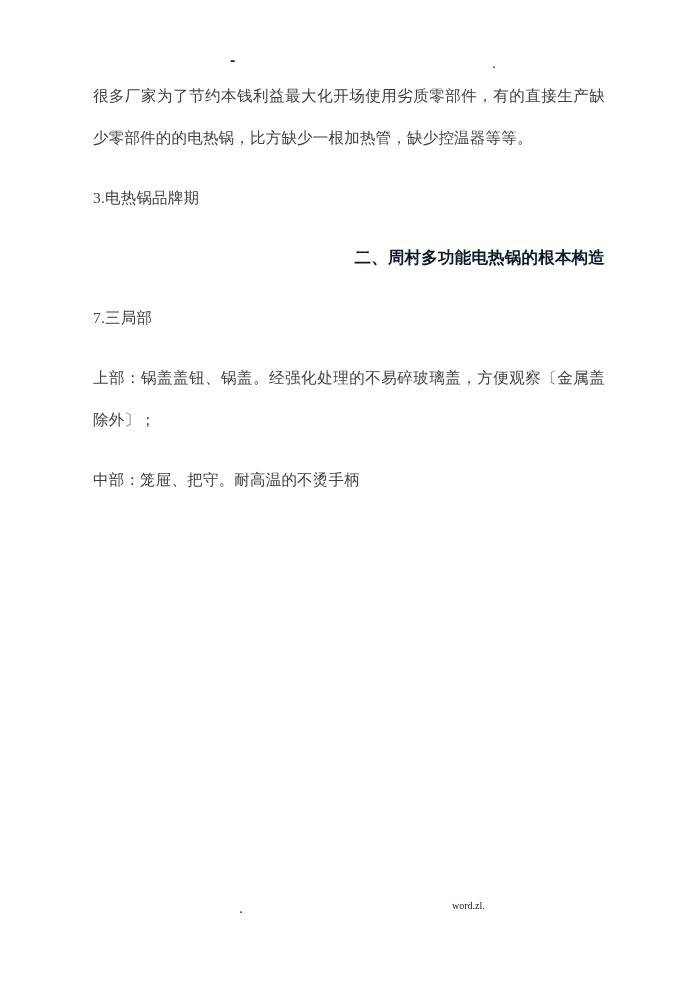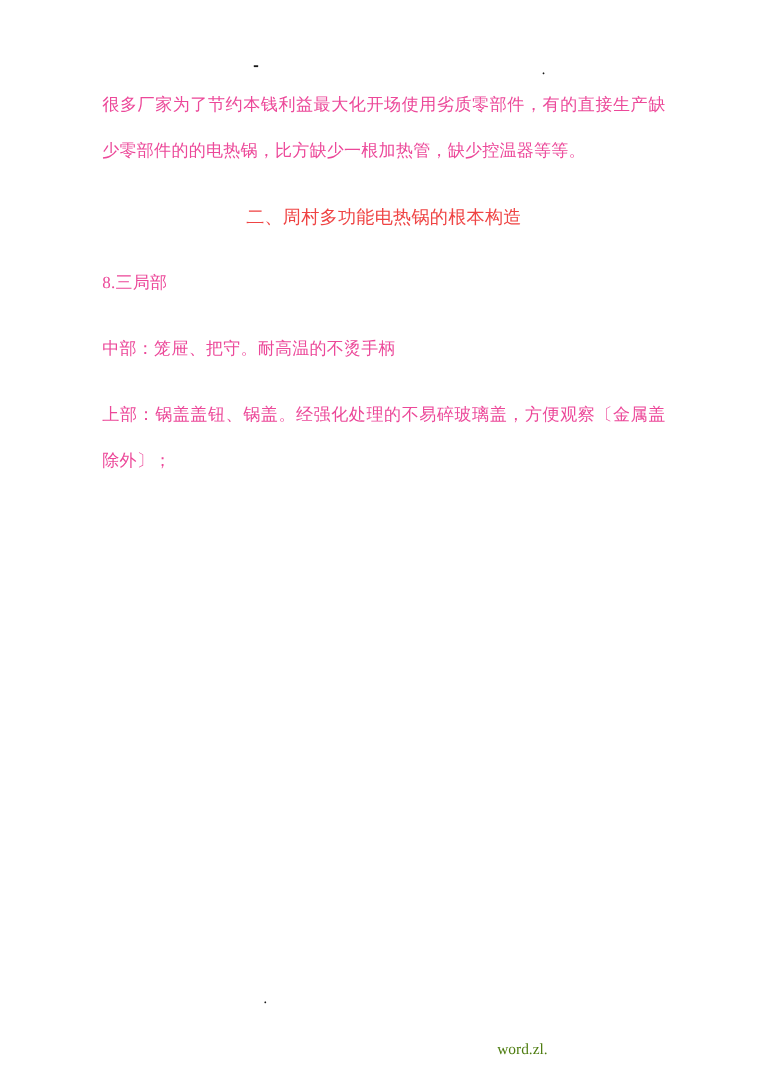--- a/index.html
+++ b/index.html
@@ -31,72 +31,73 @@
   .mark-dot-tr { left: 492px; top: 57px; font-weight: normal; }
   .content {
     position: absolute;
     left: 93px;
     top: 75px;
     width: 512px;
   }
   .para {
     font-size: 15.5px;
     line-height: 42px;
-    color: #ec4899;
+    color: #404040;
     text-align: justify;
     margin: 0 0 18px 0;
     letter-spacing: 0.2px;
     word-break: break-all;
   }
   .para.indent {
     text-indent: 34px;
   }
   .para.heading {
-    font-weight: normal;
-    color: #ef4444;
+    font-weight: bold;
+    color: #0f172a;
     font-size: 16.5px;
-    text-align: center;
+    text-align: right;
   }
   .footer-mark {
     position: absolute;
     color: #1a1a1a;
     font-size: 13px;
     line-height: 13px;
     font-family: "DejaVu Serif", serif;
   }
   .mark-dot-bl { left: 239px; top: 902px; }
   .watermark {
     position: absolute;
     left: 452px;
-    top: 947px;
-    font-size: 14px;
-    color: #4d7c0f;
+    top: 900px;
+    font-size: 10px;
+    color: #0f172a;
     font-family: "Liberation Serif", "DejaVu Serif", serif;
   }
 </style>
 </head>
 <body>
 
 <div class="page">
 
   <span class="header-mark mark-dash">-</span>
   <span class="header-mark mark-dot-tr">.</span>
 
   <div class="content">
     <p class="para">很多厂家为了节约本钱利益最大化开场使用劣质零部件，有的直接生产缺少零部件的的电热锅，比方缺少一根加热管，缺少控温器等等。</p>
 
+    <p class="para">3.电热锅品牌期</p>
 
 
     <p class="para heading">二、周村多功能电热锅的根本构造</p>
 
-    <p class="para">8.三局部</p>
+    <p class="para">7.三局部</p>
+
+    <p class="para">上部：锅盖盖钮、锅盖。经强化处理的不易碎玻璃盖，方便观察〔金属盖除外〕；</p>
 
     <p class="para">中部：笼屉、把守。耐高温的不烫手柄</p>
-
-    <p class="para">上部：锅盖盖钮、锅盖。经强化处理的不易碎玻璃盖，方便观察〔金属盖除外〕；</p>
 
 
   </div>
 
   <span class="footer-mark mark-dot-bl">.</span>
   <span class="watermark">word.zl.</span>
 
 </div>
 
 </body></html>

